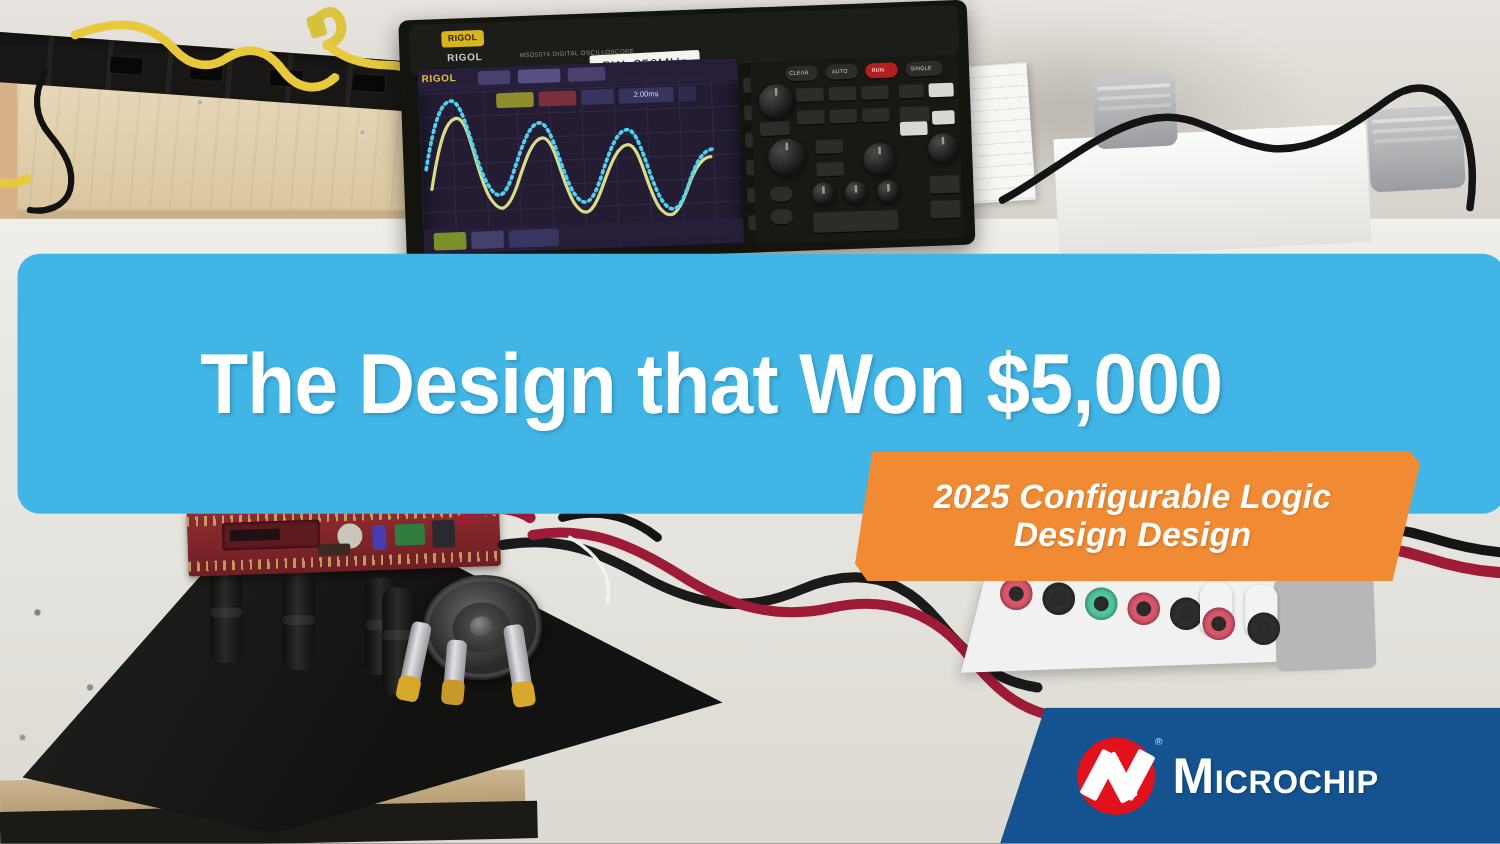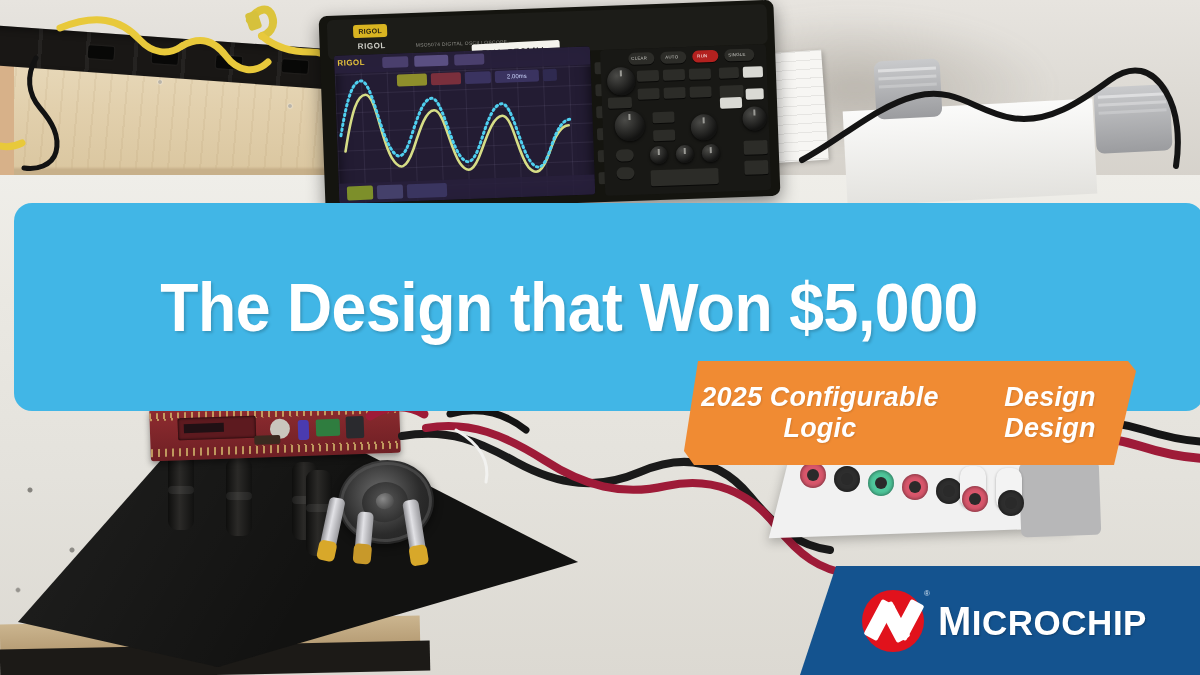--- a/index.html
+++ b/index.html
@@ -156,34 +156,34 @@
        border-radius:18px;}
   .title{position:absolute;left:0;top:0;width:1110px;height:208px;display:flex;align-items:center;
        justify-content:center;color:#ffffff;font-family:"Liberation Sans",sans-serif;
        font-weight:bold;font-size:68px;letter-spacing:-.5px;
        transform:scaleX(.92);transform-origin:center;
        text-shadow:2px 2px 3px rgba(0,0,0,.18);white-space:nowrap;}
 
   .orange-banner{position:absolute;left:676px;top:361px;width:460px;height:104px;background:#f08b33;
        clip-path:polygon(22px 0,452px 0,460px 10px,438px 104px,18px 104px,8px 90px);
        border-radius:2px;}
-  .orange-inner{position:absolute;inset:0;display:flex;flex-direction:row;align-items:center;
+  .orange-inner{position:absolute;inset:0;display:flex;flex-direction:column;align-items:center;
        justify-content:center;color:#fff;font-style:italic;font-weight:bold;font-size:27px;line-height:1.16;
        text-align:center;letter-spacing:.2px;text-shadow:1px 1px 2px rgba(0,0,0,.12);}
 
   .mc-banner{position:absolute;left:800px;top:566px;width:400px;height:109px;background:#14538f;
        clip-path:polygon(36px 0,400px 0,400px 109px,0 109px);}
   .mc-inner{position:absolute;left:62px;top:0;height:109px;display:flex;align-items:center;gap:14px;}
   .mc-mark{position:relative;width:62px;height:62px;}
   .mc-circle{position:absolute;inset:0;border-radius:50%;background:#e1121c;}
   .mc-reg{position:absolute;right:-6px;top:-1px;color:#cfe0f0;font-size:8px;}
   .mc-stroke{position:absolute;width:15px;height:40px;background:#fff;border-radius:2px;}
   .mc-word{color:#fff;font-weight:bold;font-size:40px;letter-spacing:.5px;line-height:1;
        text-shadow:1px 1px 2px rgba(0,0,0,.25);}
-  .mc-word .sm{font-size:35px;}
+  .mc-word .sm{font-size:26px;}
 </style>
 </head>
 <body>
 
 <div class="stage">
 
   <div class="photo">
 
     <div class="wall"></div>
     <div class="wall-shadow"></div>

